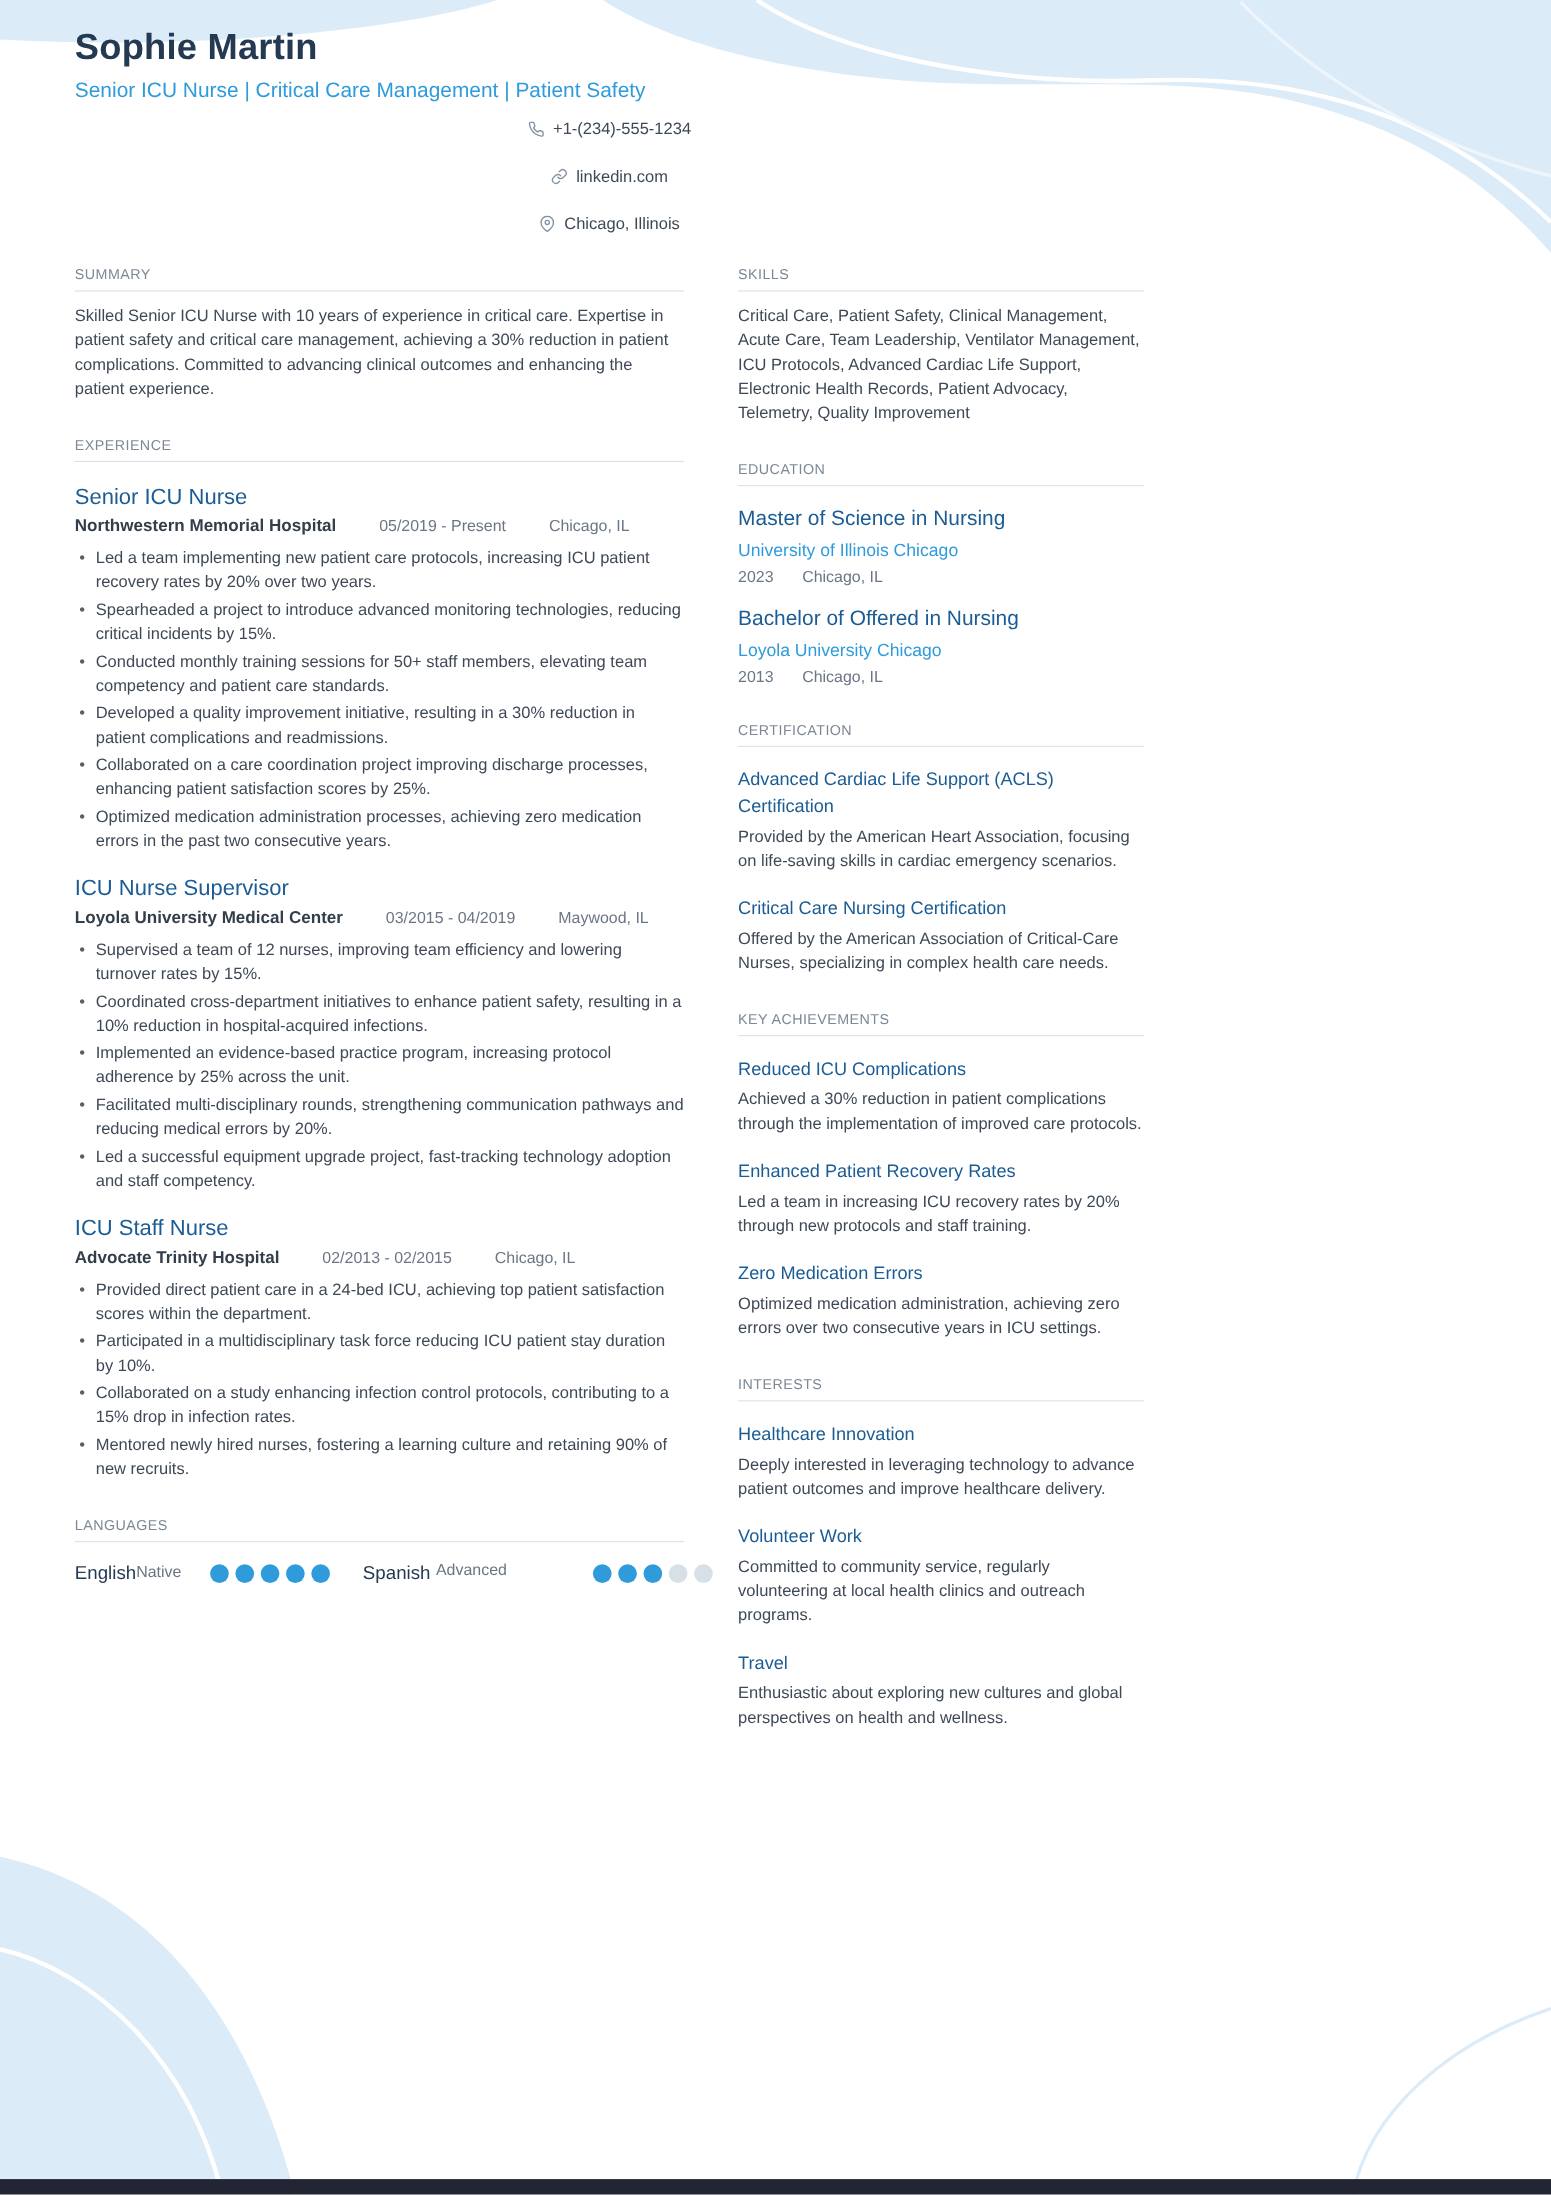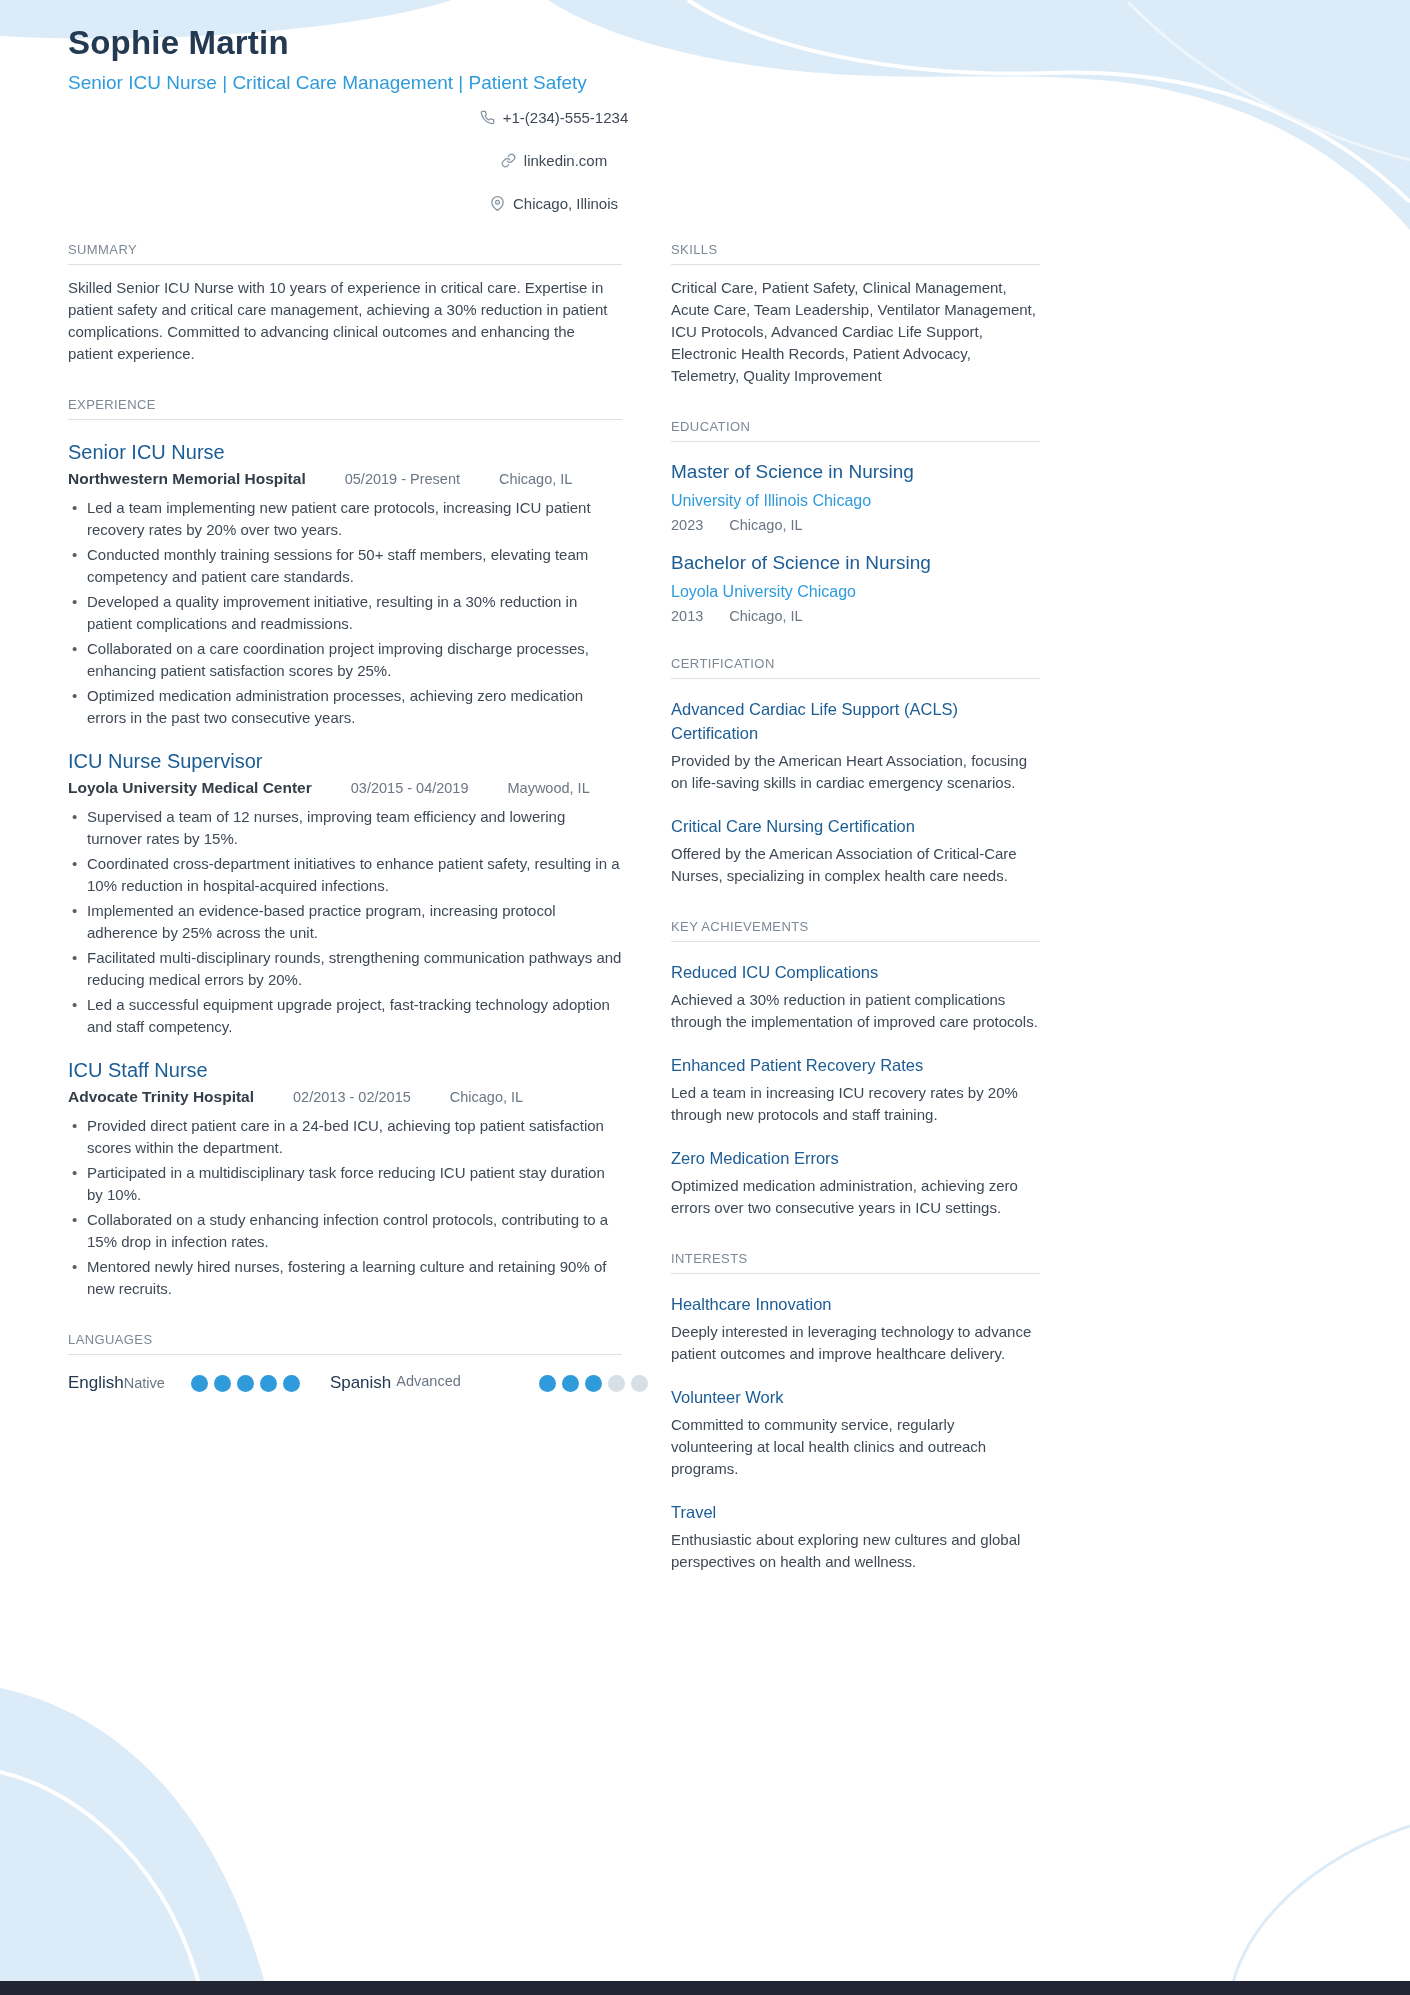--- a/index.html
+++ b/index.html
@@ -136,20 +136,21 @@
 
         <article class="job">
           <h3 class="job-title">Senior ICU Nurse</h3>
           <div class="job-meta">
             <span class="company">Northwestern Memorial Hospital</span>
             <span class="meta-gray">05/2019 - Present</span>
             <span class="meta-gray">Chicago, IL</span>
           </div>
           <ul class="bullets">
               <li>Led a team implementing new patient care protocols, increasing ICU patient recovery rates by 20% over two years.</li>
+              <li>Spearheaded a project to introduce advanced monitoring technologies, reducing critical incidents by 15%.</li>
               <li>Conducted monthly training sessions for 50+ staff members, elevating team competency and patient care standards.</li>
               <li>Developed a quality improvement initiative, resulting in a 30% reduction in patient complications and readmissions.</li>
               <li>Collaborated on a care coordination project improving discharge processes, enhancing patient satisfaction scores by 25%.</li>
               <li>Optimized medication administration processes, achieving zero medication errors in the past two consecutive years.</li>
             </ul>
         </article>
 
         <article class="job">
           <h3 class="job-title">ICU Nurse Supervisor</h3>
           <div class="job-meta">
@@ -227,21 +228,21 @@
         <article class="edu-item">
           <h3 class="degree">Master of Science in Nursing</h3>
           <div class="school">University of Illinois Chicago</div>
           <div class="edu-meta">
             <span>2023</span>
             <span>Chicago, IL</span>
           </div>
         </article>
 
         <article class="edu-item">
-          <h3 class="degree">Bachelor of Science in Nursing</h3>
+          <h3 class="degree">Bachelor of Offered in Nursing</h3>
           <div class="school">Loyola University Chicago</div>
           <div class="edu-meta">
             <span>2013</span>
             <span>Chicago, IL</span>
           </div>
         </article>
       </section>
 
       <section class="section">
         <h2 class="section-label">CERTIFICATION</h2>

